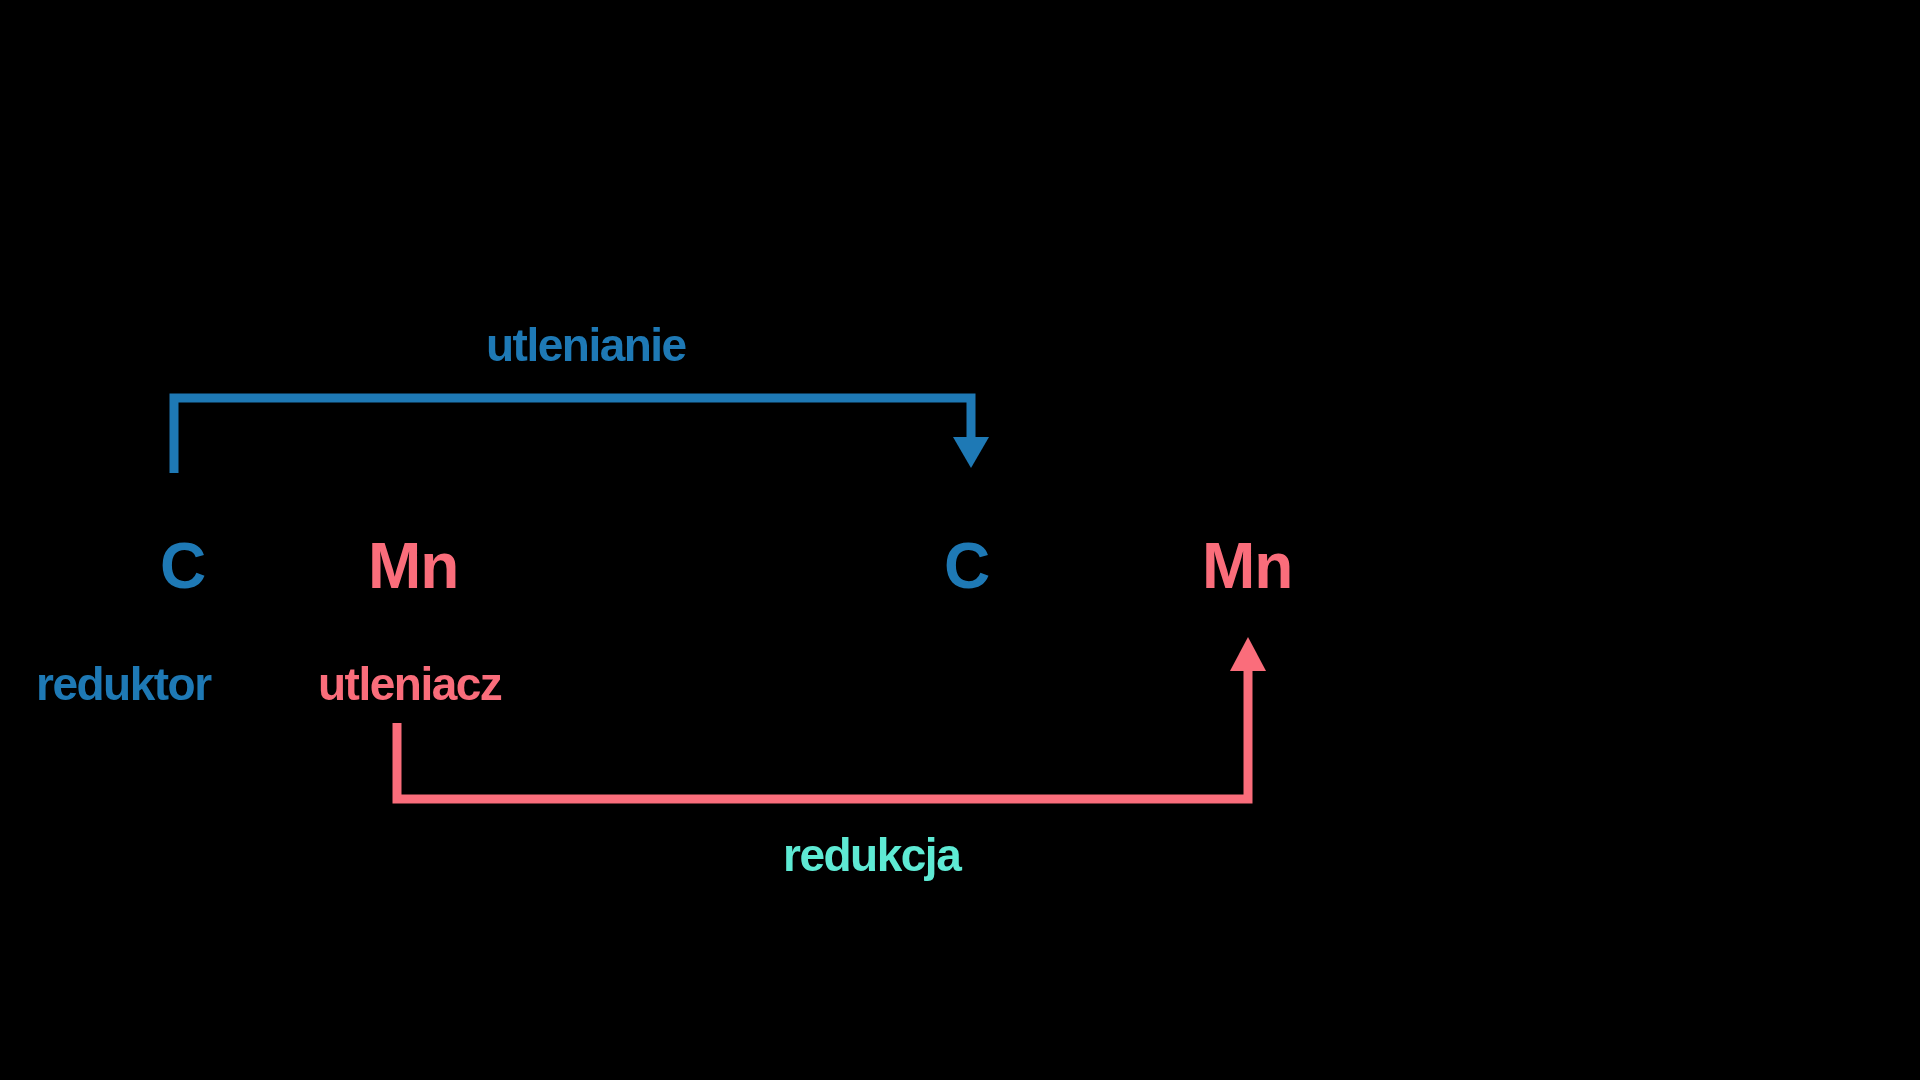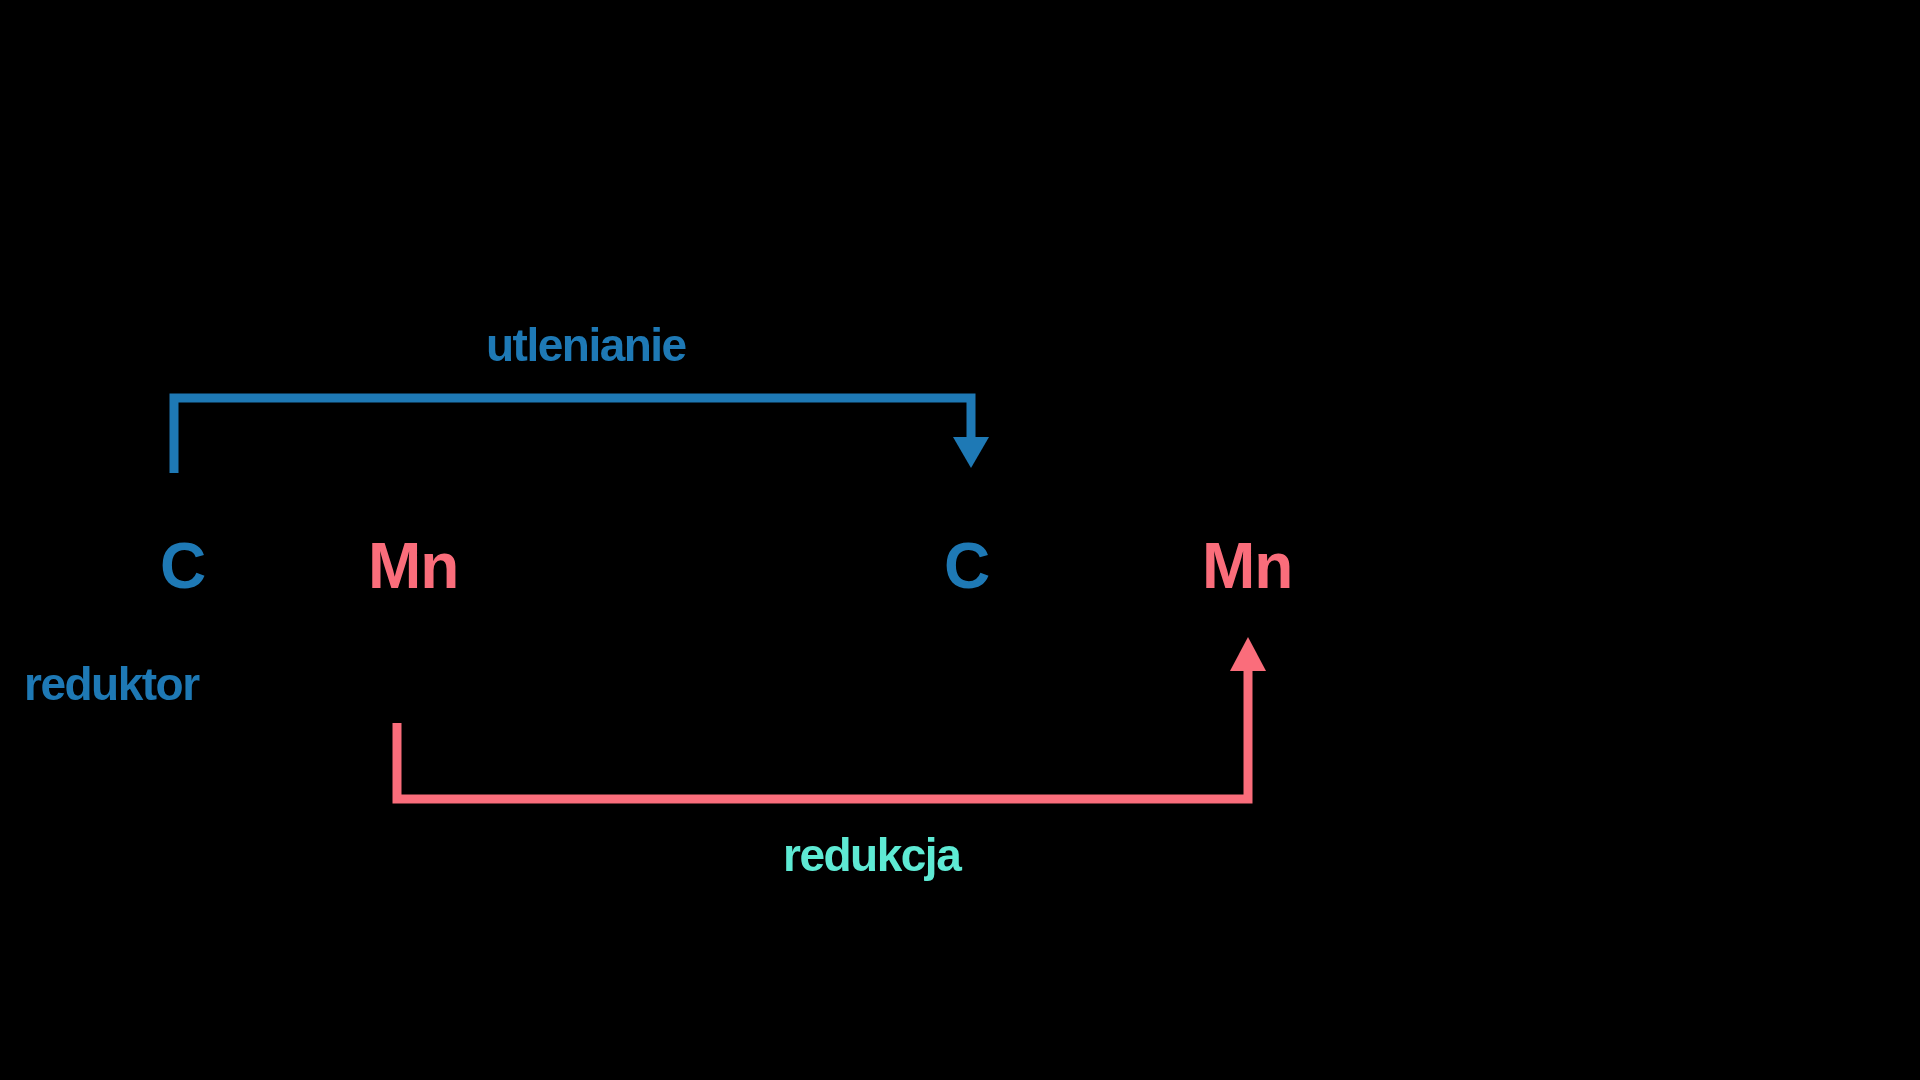--- a/index.html
+++ b/index.html
@@ -35,21 +35,21 @@
     font-size: 46px;
     letter-spacing: -1.5px;
   }
   
   .pos-c1  { left: 160px;  top: 534px; }
   .pos-mn1 { left: 368px;  top: 534px; }
   .pos-c2  { left: 944px;  top: 534px; }
   .pos-mn2 { left: 1202px; top: 534px; }
   
   .pos-oxidation { left: 486px; top: 322px; }
-  .pos-reducer   { left: 24px;  top: 661px; }
+  .pos-reducer   { left: 36px;  top: 661px; }
   .pos-oxidizer  { left: 318px; top: 661px; }
   .pos-reduction { left: 783px; top: 832px; }
 </style>
 </head>
 <body>
 
 <div class="canvas" style="background: rgb(0, 0, 0);">
 
   <svg class="arrow-layer" viewBox="0 0 1920 1080" xmlns="http://www.w3.org/2000/svg">
 
@@ -67,13 +67,14 @@
   <div class="txt sym pos-c1" style="color: rgb(30, 121, 181);">C</div>
 
   <div class="txt sym pos-mn1" style="color: rgb(250, 109, 123);">Mn</div>
 
   <div class="txt sym pos-c2" style="color: rgb(30, 121, 181);">C</div>
 
   <div class="txt sym pos-mn2" style="color: rgb(250, 109, 123);">Mn</div>
 
   <div class="txt lbl pos-reducer" style="color: rgb(30, 121, 181);">reduktor</div>
 
+  <div class="txt lbl pos-oxidizer" style="color: rgb(250, 109, 123);">utleniacz</div>
 </div>
 
 </body></html>

